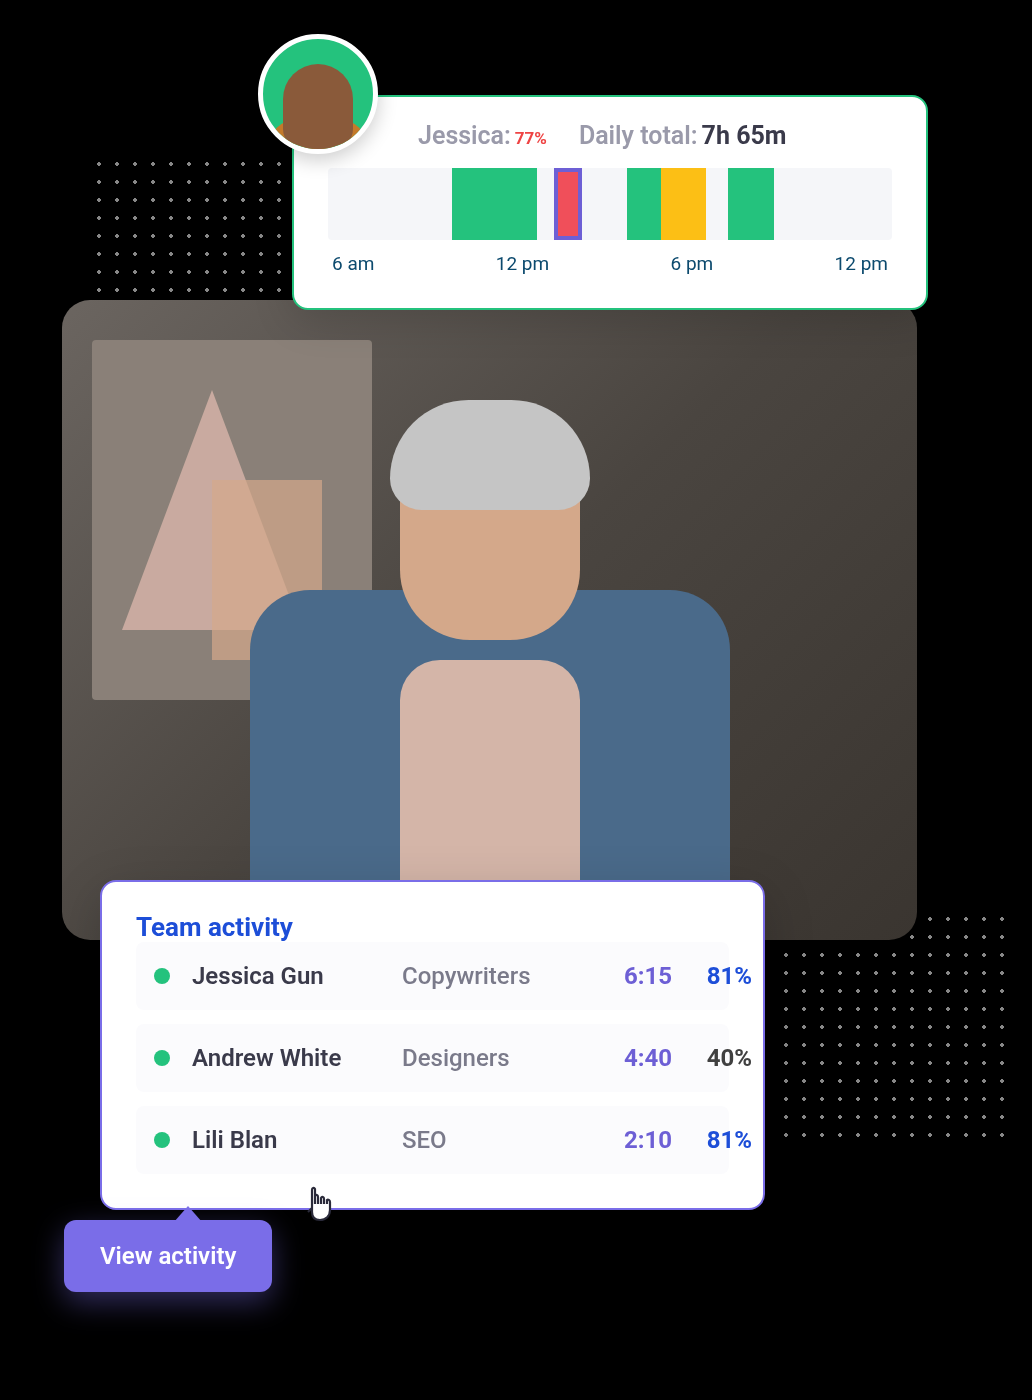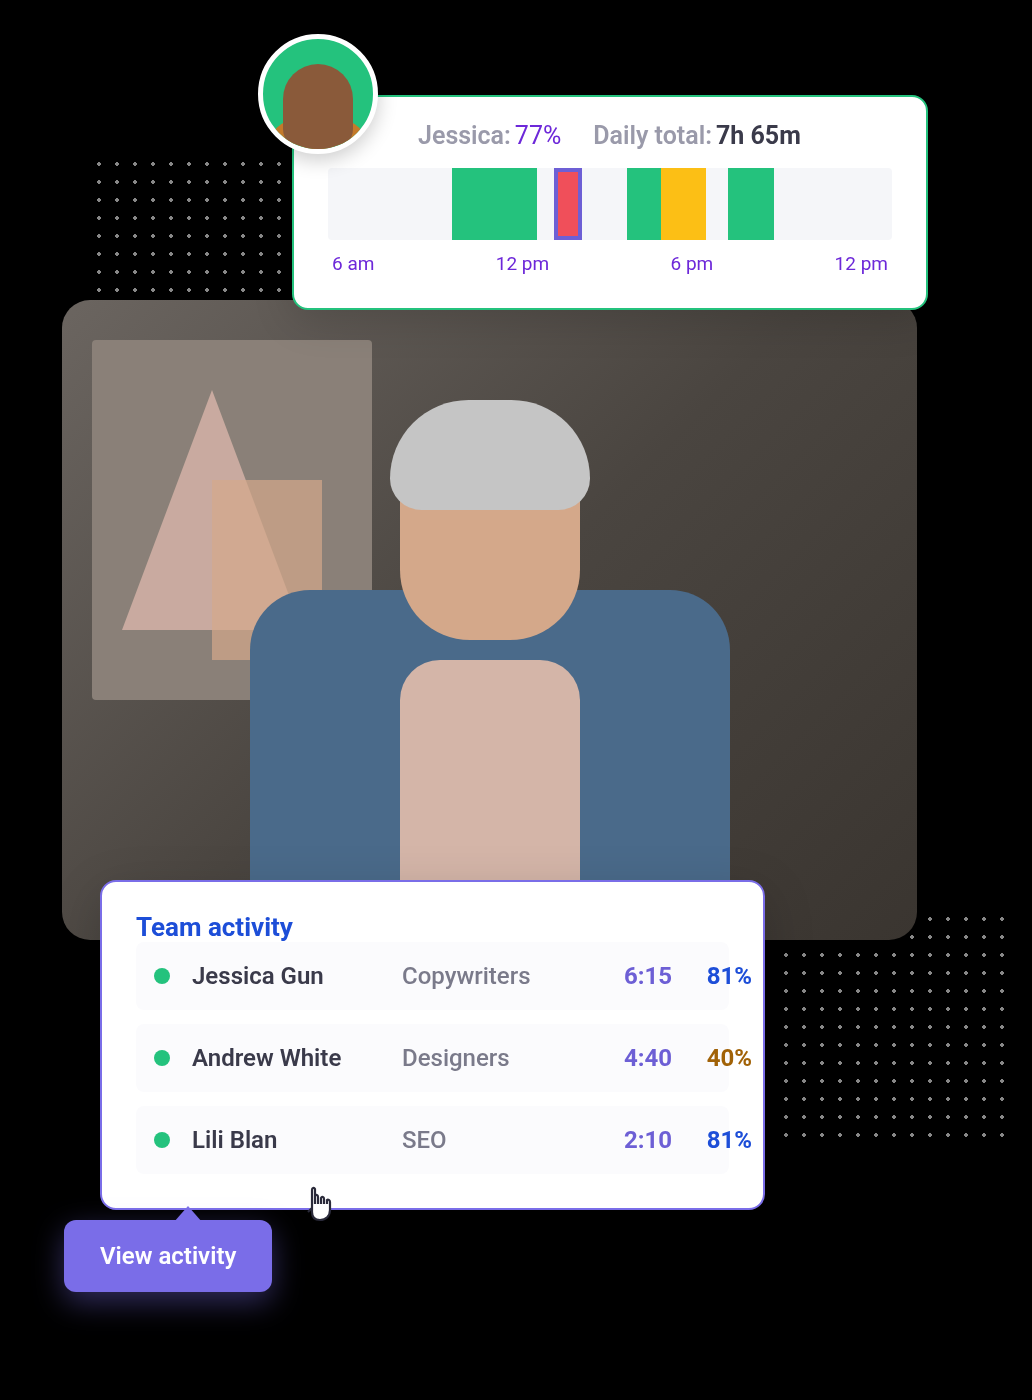--- a/index.html
+++ b/index.html
@@ -122,23 +122,23 @@
     align-items: baseline;
     margin-left: 90px;
     margin-bottom: 18px;
   }
   .activity-label {
     font-size: 25px;
     font-weight: 600;
     color: #9a9aaa;
   }
   .activity-value-green {
-    font-size: 25px;
-    font-weight: 400;
-    color: #6d28d9;
+    font-size: 17px;
+    font-weight: 700;
+    color: #ef4444;
   }
   .activity-value-dark {
     font-size: 25px;
     font-weight: 700;
     color: #3a3a4a;
   }
   .timeline-track {
     position: relative;
     width: 100%;
     height: 72px;
@@ -151,21 +151,21 @@
     top: 0;
     height: 72px;
   }
   .block-green { background: #24c27d; }
   .block-red { background: #f04f5a; border: 4px solid #6d5fd5; }
   .block-yellow { background: #fcbf15; }
   .timeline-labels {
     display: flex;
     justify-content: space-between;
     font-size: 19px;
-    color: #6d28d9;
+    color: #0c4a6e;
     padding: 0 4px;
     gap: 41px;
   }
 
   
   .avatar-bubble {
     position: absolute;
     top: 34px;
     left: 258px;
     width: 120px;
@@ -226,21 +226,21 @@
   .team-row:last-child { margin-bottom: 0; }
   .status-dot {
     width: 16px; height: 16px;
     background: #24c27d;
     border-radius: 50%;
   }
   .member-name { font-weight: 600; color: #3a3a4a; }
   .member-role { color: #7a7a8a; font-weight: 500; }
   .member-time { color: #6d5fd5; font-weight: 700; text-align: right; }
   .member-pct-green { color: #1d4ed8; font-weight: 700; text-align: right; }
-  .member-pct-yellow { color: #a16207; font-weight: 700; text-align: right; }
+  .member-pct-yellow { color: #404040; font-weight: 700; text-align: right; }
 
   
   .cursor-icon {
     position: absolute;
     top: 1186px;
     left: 300px;
     z-index: 6;
   }
 
   

